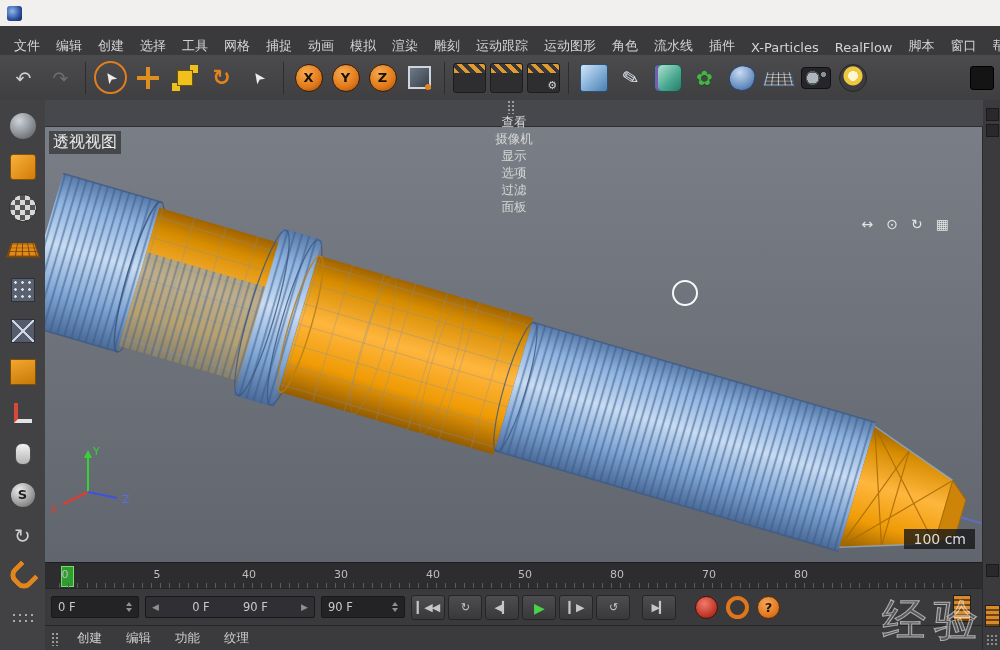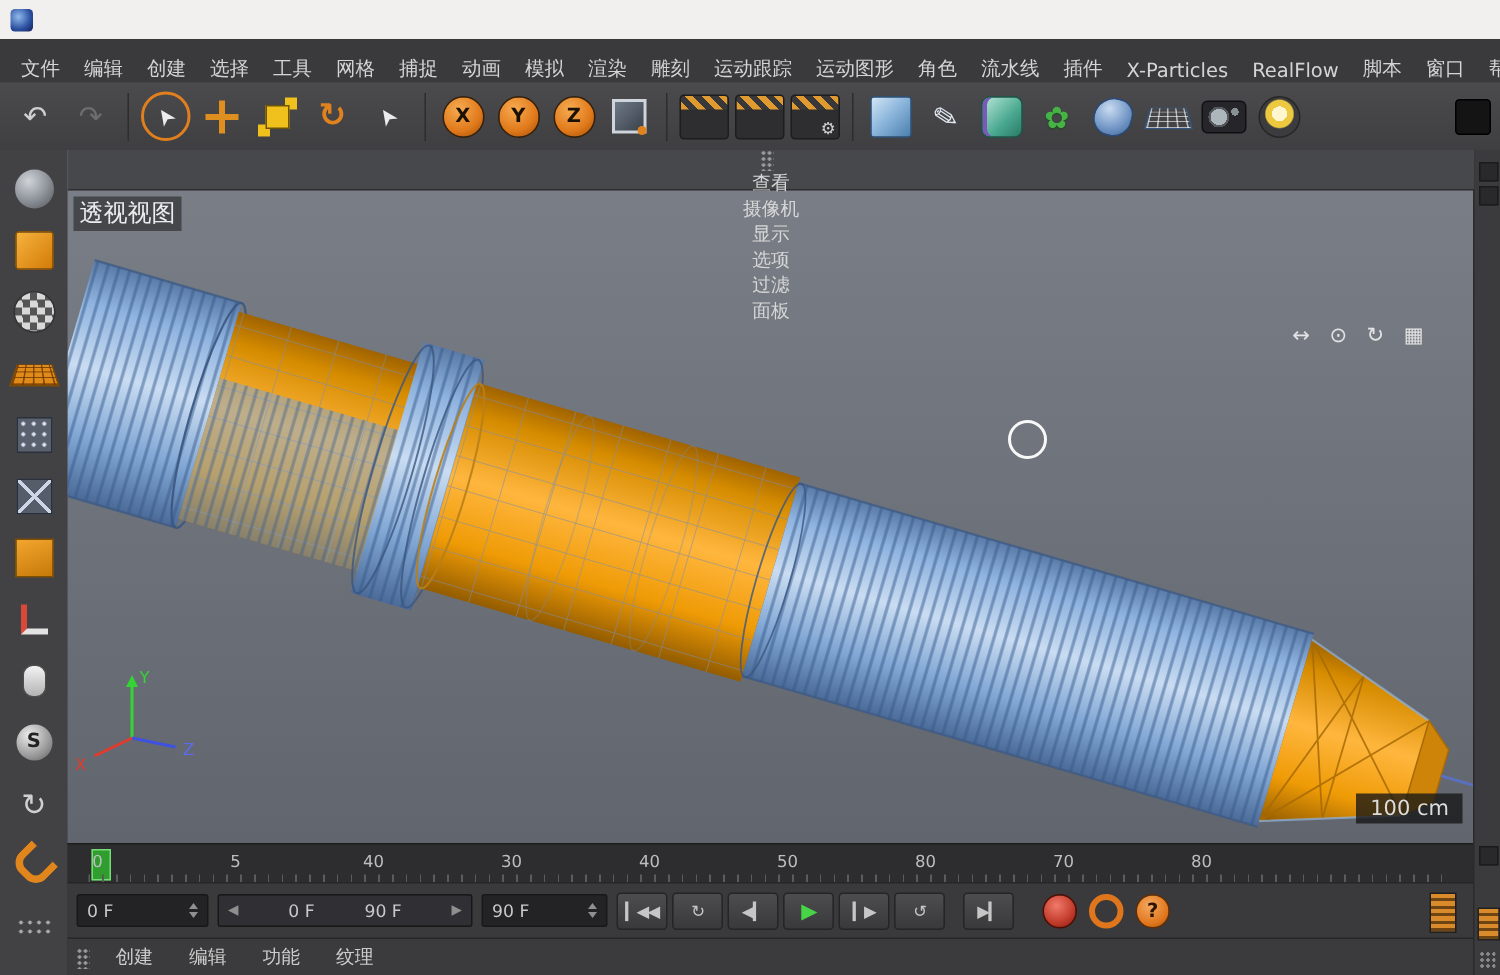--- a/index.html
+++ b/index.html
@@ -435,13 +435,14 @@
 
 <div id="rightstrip">
   <span class="rsq" style="top:8px"></span>
   <span class="rsq" style="top:24px"></span>
   <span class="rsq" style="top:464px"></span>
   <span id="rs-orange"></span>
   <span id="rs-grip"></span>
 </div>
 
 <div id="watermark">
+  <div class="wm-big">经验</div>
 </div>
 
 </body></html>

